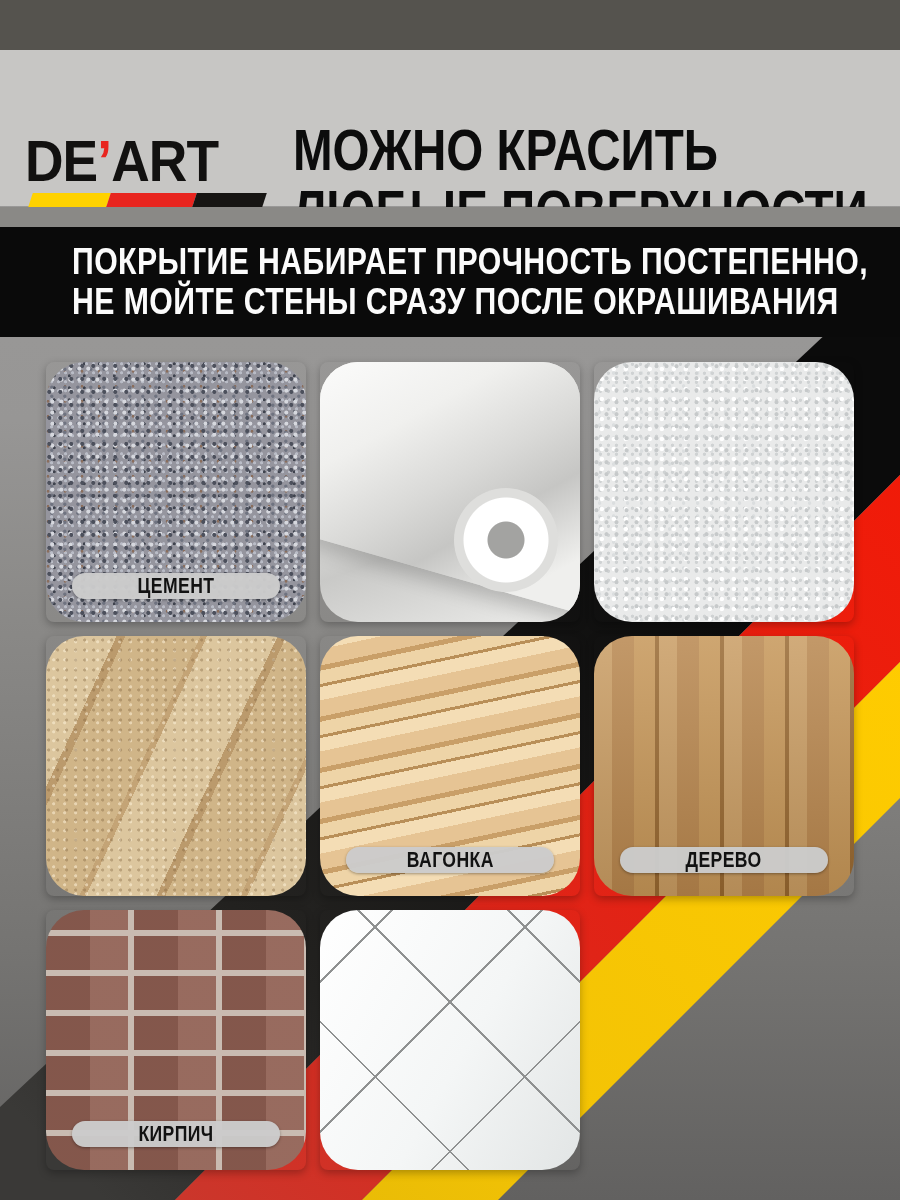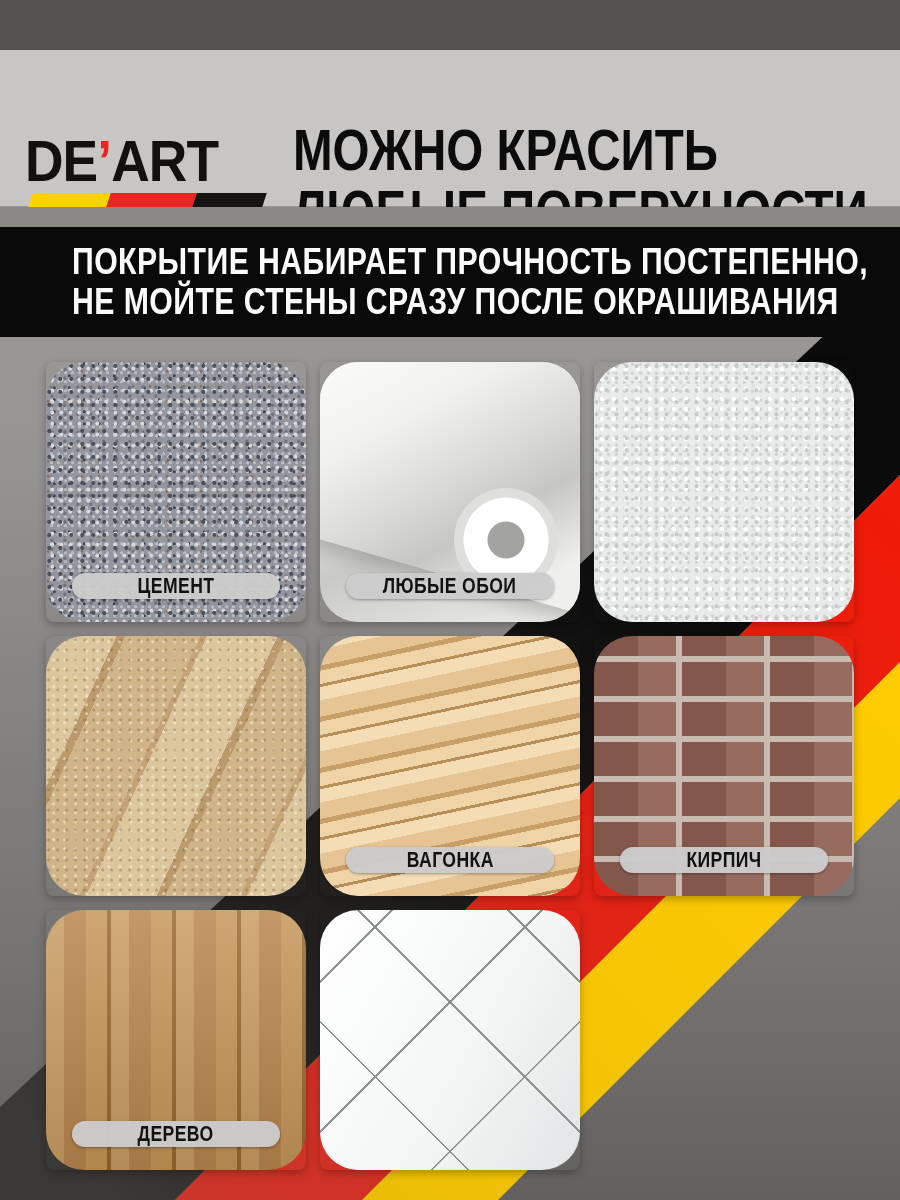--- a/index.html
+++ b/index.html
@@ -146,52 +146,49 @@
 
     <figure class="tile">
       <div class="photo ph-cement"></div>
       <figcaption class="pill">
           <span>ЦЕМЕНТ</span>
         </figcaption>
     </figure>
 
     <figure class="tile">
       <div class="photo ph-wallpaper"></div>
-      <figcaption class="pill">
-          <span>ЛЮБЫЕ ОБОИ</span>
-        </figcaption>
     </figure>
 
     <figure class="tile">
       <div class="photo ph-stucco"></div>
     </figure>
 
 
     <figure class="tile">
       <div class="photo ph-dsp"></div>
     </figure>
 
     <figure class="tile">
       <div class="photo ph-vagonka"></div>
       <figcaption class="pill">
           <span>ВАГОНКА</span>
         </figcaption>
     </figure>
 
     <figure class="tile">
-      <div class="photo ph-kirpich"></div>
+      <div class="photo ph-derevo"></div>
       <figcaption class="pill">
-          <span>КИРПИЧ</span>
+          <span>ДЕРЕВО</span>
         </figcaption>
     </figure>
 
     <figure class="tile">
-      <div class="photo ph-derevo"></div>
+      <div class="photo ph-kirpich"></div>
       <figcaption class="pill">
-          <span>ДЕРЕВО</span>
+          <span>КИРПИЧ</span>
         </figcaption>
     </figure>
 
     <figure class="tile">
       <div class="photo ph-kafel"></div>
     </figure>
 
   </div>
 </div>
 

